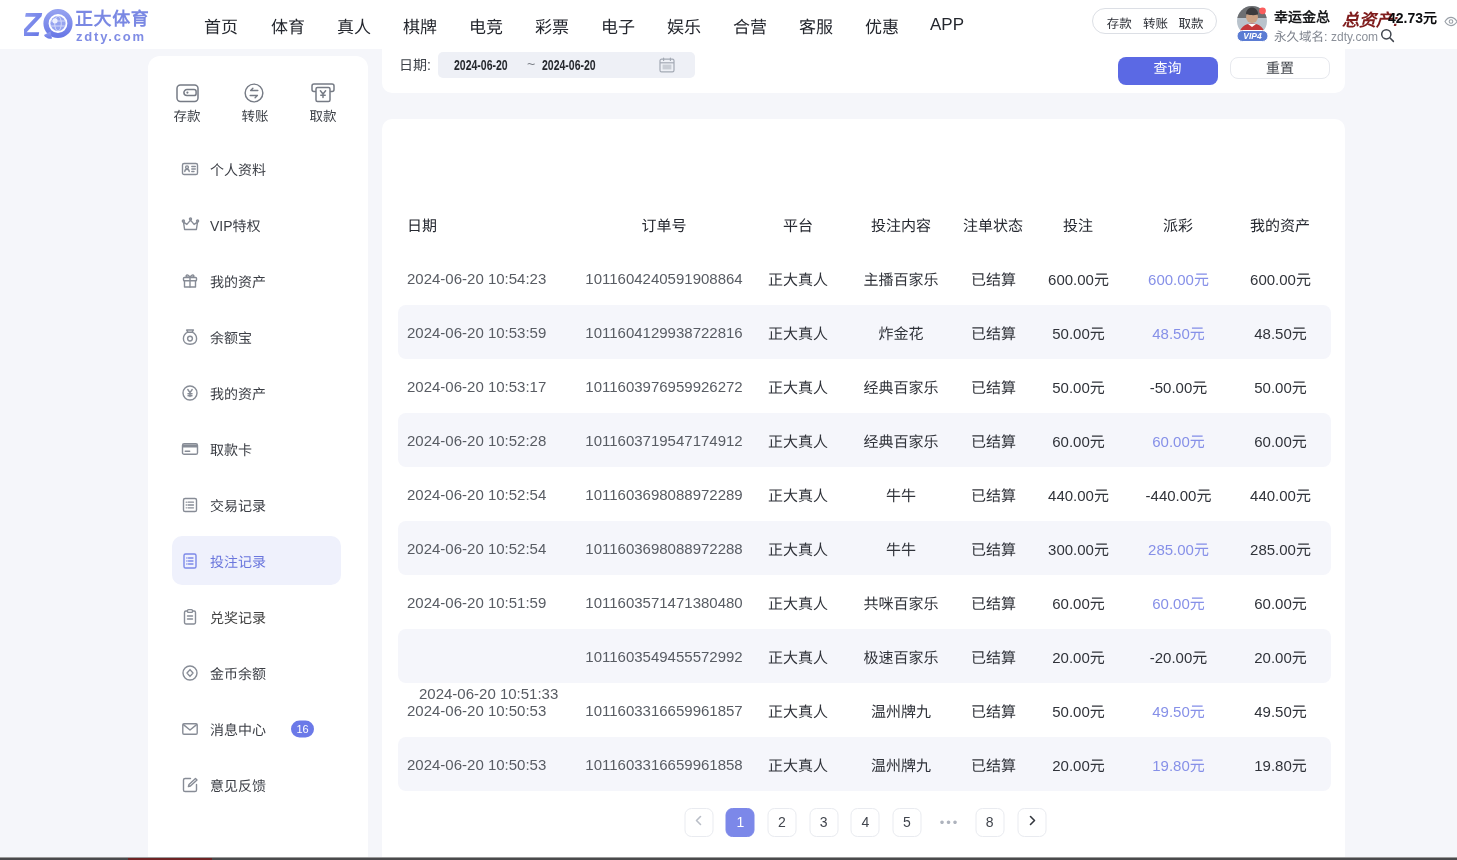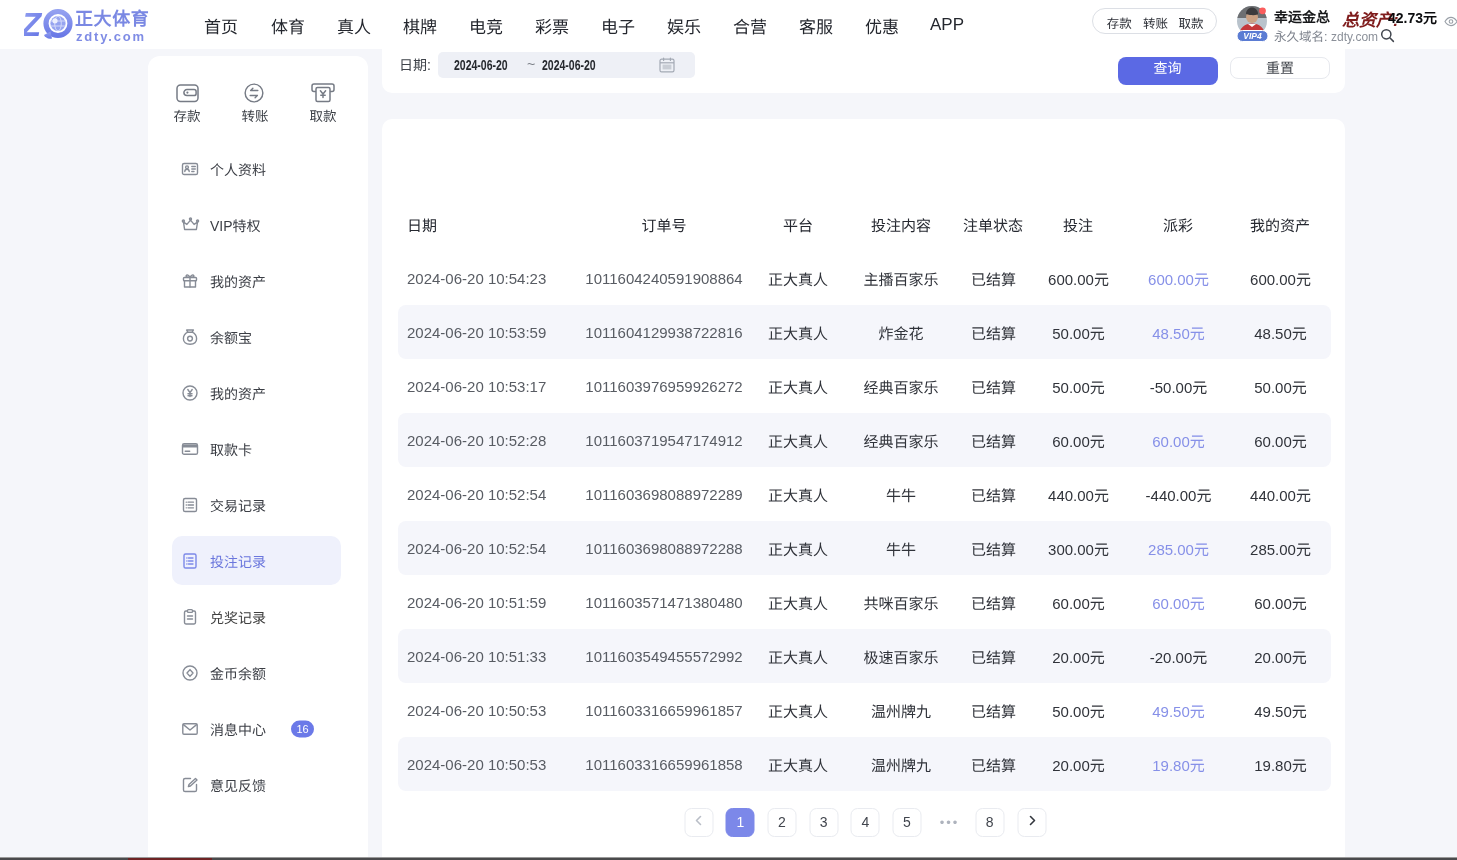--- a/index.html
+++ b/index.html
@@ -325,21 +325,21 @@
 <span class="c l gray" style="left:9px;">2024-06-20 10:51:59</span>
 <span class="c gray" style="left:266px;">1011603571471380480</span>
 <span class="c" style="left:400px;">正大真人</span>
 <span class="c" style="left:503px;">共咪百家乐</span>
 <span class="c" style="left:595.5px;">已结算</span>
 <span class="c" style="left:680.5px;">60.00元</span>
 <span class="c pay" style="left:780.5px;">60.00元</span>
 <span class="c" style="left:882.5px;">60.00元</span>
 </div>
 <div class="row alt" style="top:510px;">
-<span class="c l gray" style="left:9px;">2024-06-20 10:51:33</span>
+<span class="c l gray" style="left:21px;margin-top:37px;">2024-06-20 10:51:33</span>
 <span class="c gray" style="left:266px;">1011603549455572992</span>
 <span class="c" style="left:400px;">正大真人</span>
 <span class="c" style="left:503px;">极速百家乐</span>
 <span class="c" style="left:595.5px;">已结算</span>
 <span class="c" style="left:680.5px;">20.00元</span>
 <span class="c " style="left:780.5px;">-20.00元</span>
 <span class="c" style="left:882.5px;">20.00元</span>
 </div>
 <div class="row" style="top:564px;">
 <span class="c l gray" style="left:9px;">2024-06-20 10:50:53</span>

